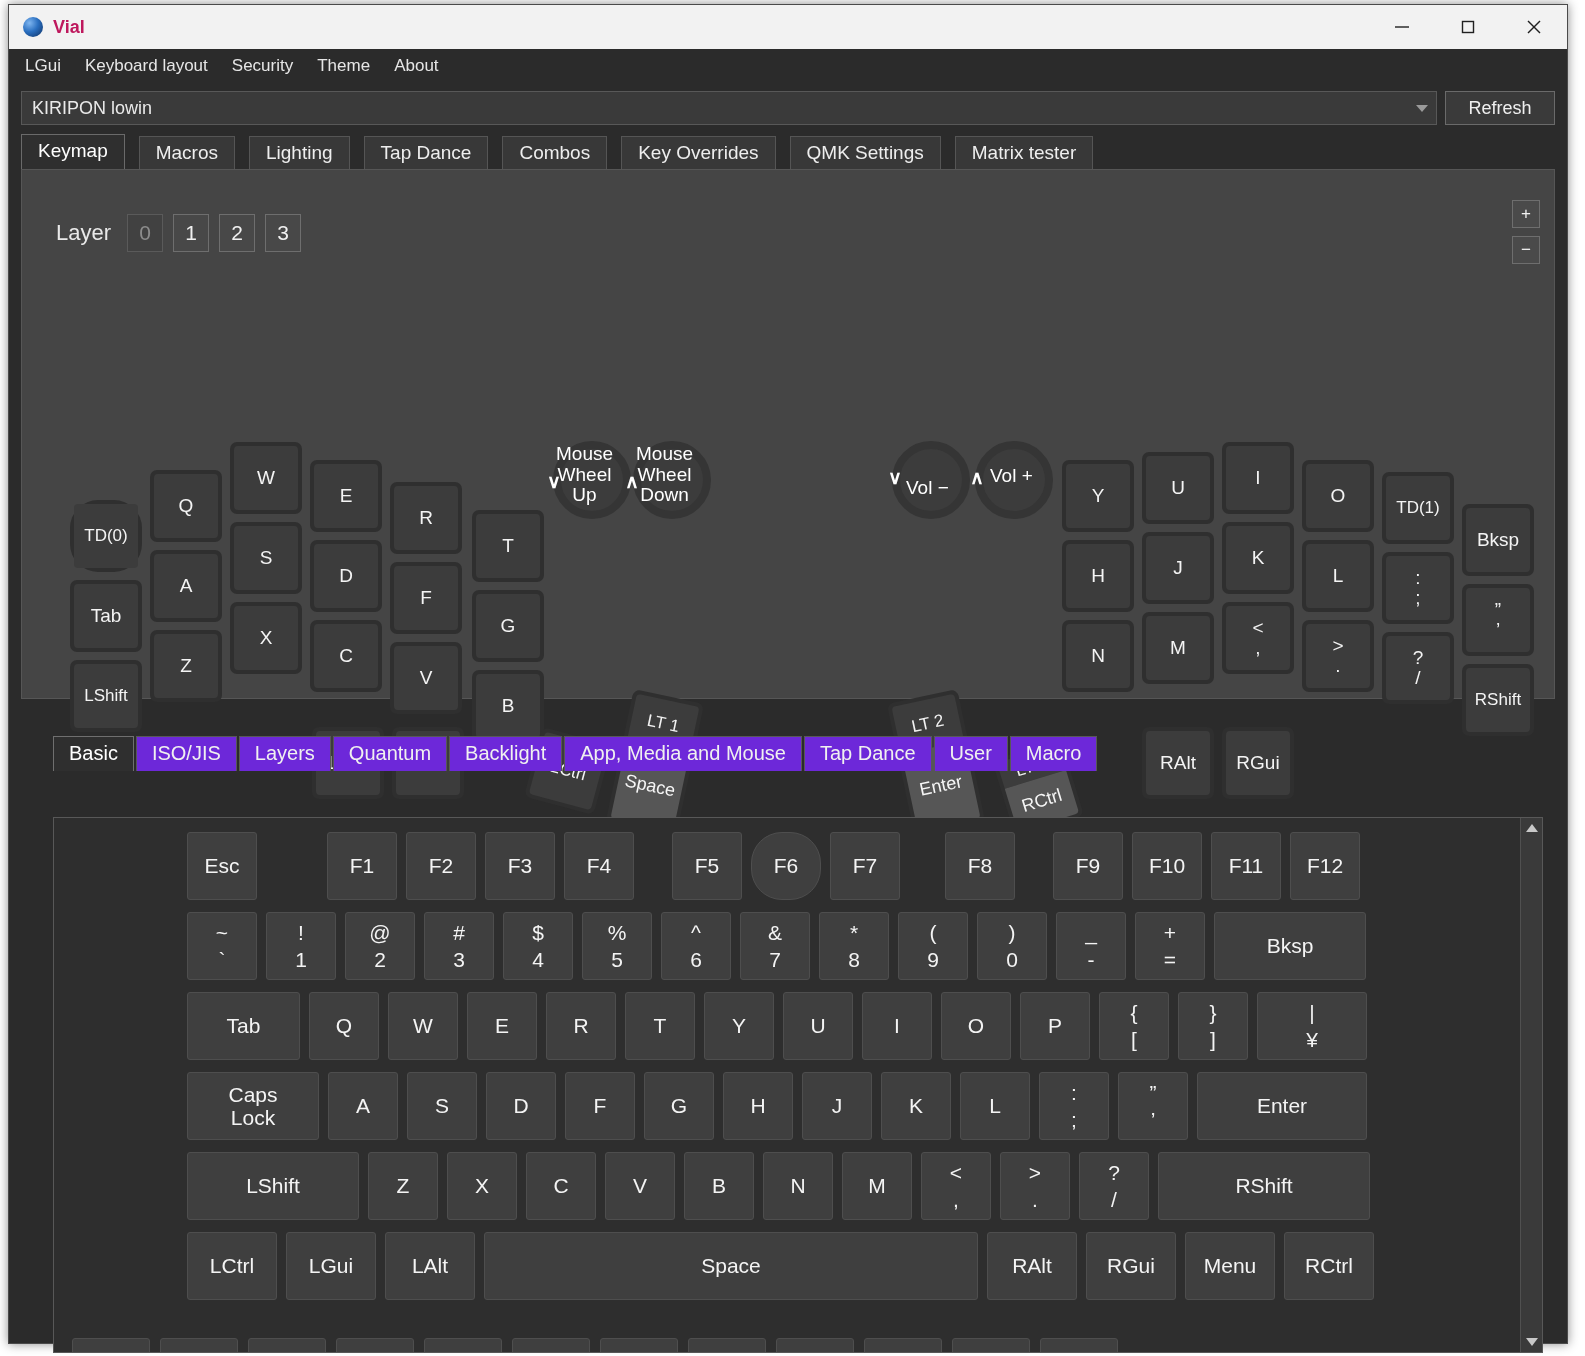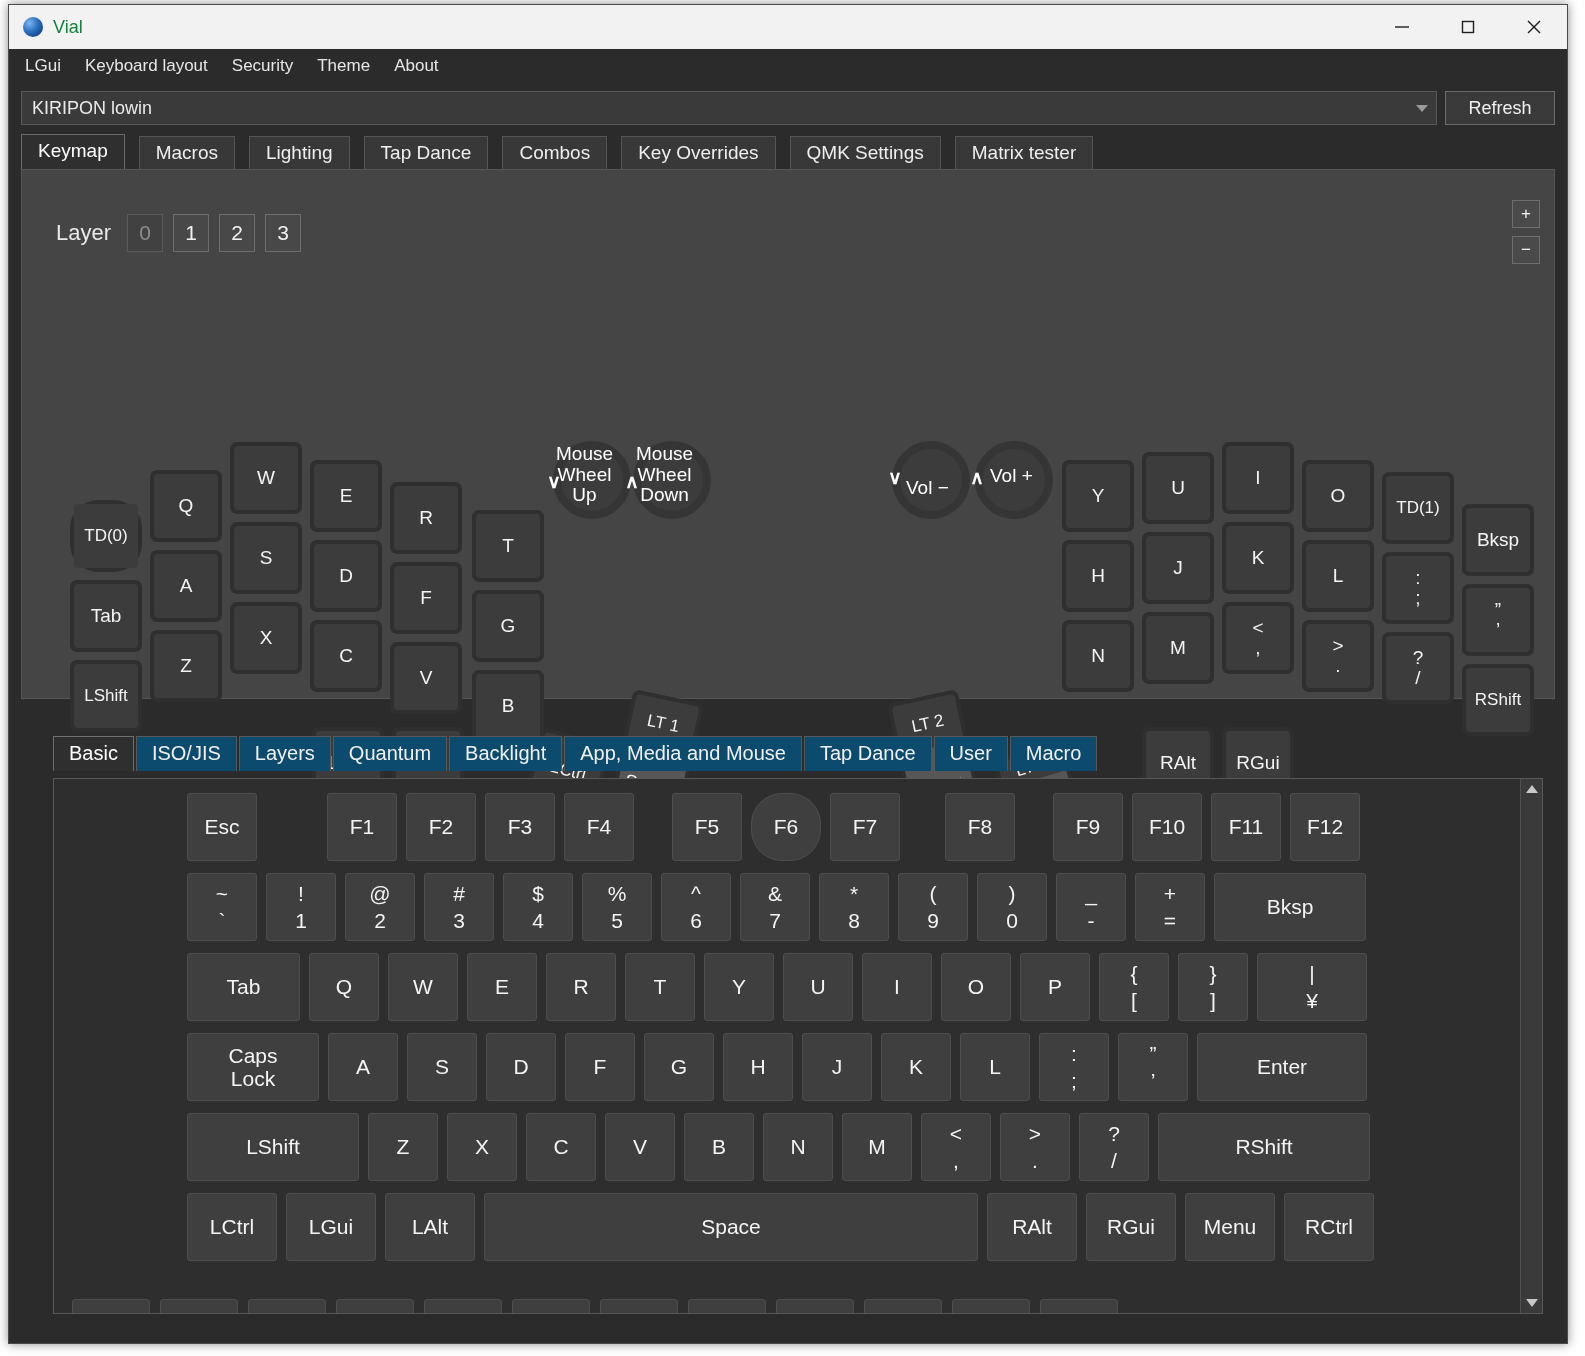--- a/index.html
+++ b/index.html
@@ -26,21 +26,21 @@
     position: absolute; left:0; top:0; right:0; height: 44px;
     background: #f2f2f2;
     display: flex; align-items: center;
   }
   #title-left { display:flex; align-items:center; gap:10px; padding-left:14px; flex:1; }
   #app-icon {
     width:20px; height:20px; border-radius:50%;
     background: radial-gradient(circle at 32% 30%, #7fb6f0 0%, #2a6fc0 45%, #0c2d5e 100%);
     display:inline-block;
   }
-  #app-title { font-size: 18px; color:#15803d; }
+  #app-title { font-size: 18px; color:#be185d;font-weight:bold; }
   .win-btn {
     width: 66px; height: 44px;
     display:flex; align-items:center; justify-content:center;
     color:#202020;
   }
   .win-btn svg { display:block; }
 
   
   #menubar {
     position:absolute; left:0; top:44px; right:0; height:34px;
@@ -146,28 +146,28 @@
     text-align:center; white-space:nowrap; pointer-events:none;
   }
   .enc-chev { position:absolute; color:#ffffff; font-size:19px; font-weight:bold; }
 
   
   #picker-tabs {
     position:absolute; left:44px; top:728px; right:24px; height:38px;
     display:flex; align-items:flex-end; gap:2px;
   }
   .ptab {
-    background:#0c4a6e; border:1px solid #585858; border-bottom:none;
+    background:#6d28d9; border:1px solid #585858; border-bottom:none;
     color:#f0f0f0; font-size:20px; padding:6px 15px 8px 15px; box-sizing:border-box; line-height:1;
   }
   .ptab.active { background:#2f2f2f; border-color:#6f6f6f; color:#fff; }
 
   
   #picker-body {
-    position:absolute; left:44px; top:773px; right:24px; height:536px;
+    position:absolute; left:44px; top:812px; right:24px; height:536px;
     background:#2e2e2e; border:1px solid #585858; box-sizing:border-box;
     overflow:hidden;
     padding-left:42px;
   }
   #picker-scroll { position:absolute; left:0; top:0; right:22px; bottom:0; }
   .prow { position:absolute; left:0; height:68px; display:flex; align-items:flex-start; }
   .pk {
     background:#3f3f3f; border:1px solid #4e4e4e; border-radius:3px;
     color:#f4f4f4; font-size:21px;
     display:flex; align-items:center; justify-content:center; text-align:center;

